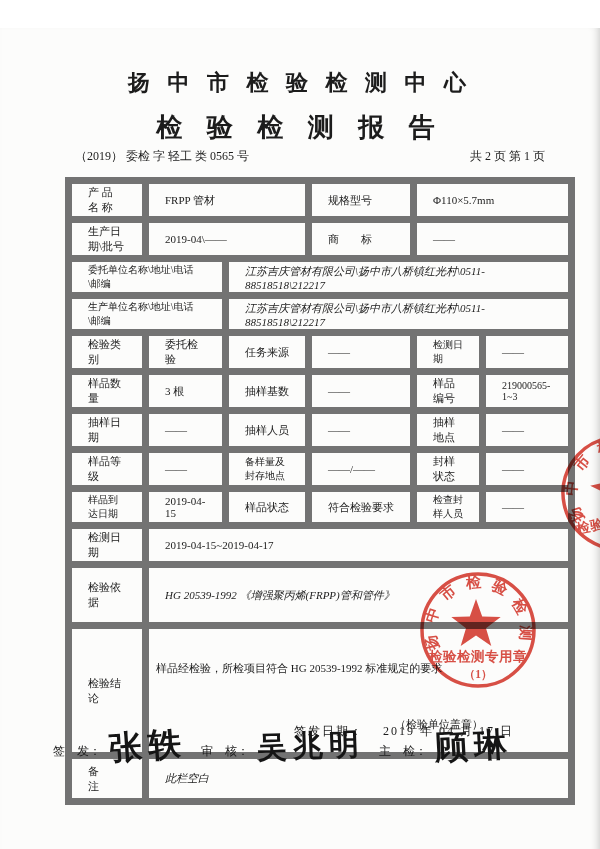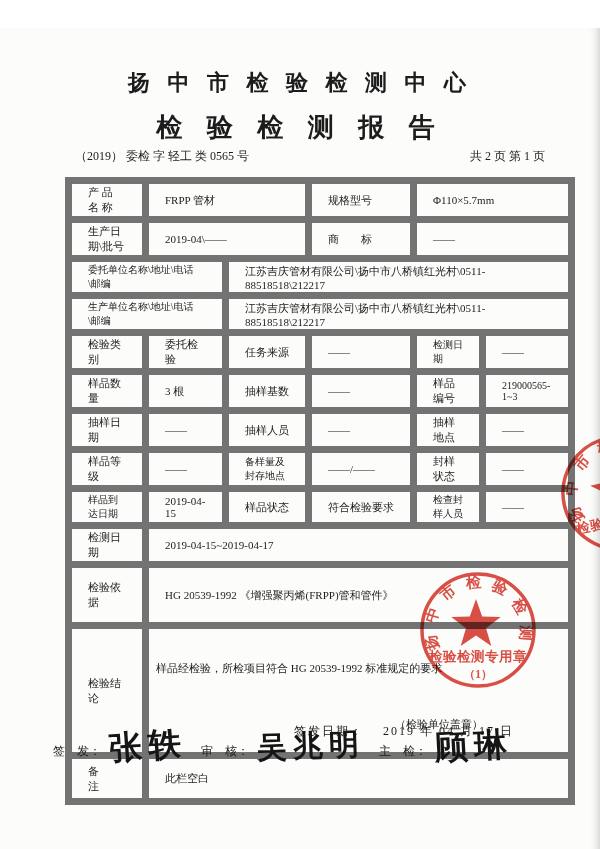--- a/index.html
+++ b/index.html
@@ -14,21 +14,21 @@
     font-size:22px;font-weight:bold;letter-spacing:6px;}
   .report-title{position:absolute;top:82px;left:0;width:100%;text-align:center;
     font-size:26px;font-weight:bold;letter-spacing:9px;}
   .doc-line{position:absolute;top:120px;left:75px;right:55px;display:flex;
     justify-content:space-between;font-size:12px;text-align:right;}
   table.report{position:absolute;top:149px;left:65px;width:503px;
     border-collapse:collapse;table-layout:fixed;font-size:11px;}
   table.report{border:2px solid #141414;}
   table.report td{border:7px solid #737373;text-align:left;vertical-align:middle;
     padding:1px 16px;overflow:hidden;}
-  td.lft{text-align:left;padding-left:7px;}
+  td.lft{text-align:left;padding-left:7px;font-style:italic;}
   td.sm{font-size:10px;letter-spacing:0;}
   tr.h33{height:33px}tr.h28{height:28px}tr.h31{height:31px}tr.h29{height:29px}
   tr.h61{height:61px}tr.h130{height:130px}tr.h47{height:46px}
   td.concl{position:relative;text-align:left;vertical-align:top;}
   .concl-text{position:absolute;top:32px;left:7px;right:10px;}
   .seal-note{position:absolute;top:88px;left:246px;font-size:11px;}
   .issue-line{position:absolute;bottom:12px;left:145px;font-size:12px;letter-spacing:2px;}
   .issue-line .val{margin-left:14px;}
   .sig-row{position:absolute;top:688px;left:53px;width:500px;height:70px;
     display:flex;align-items:center;}

